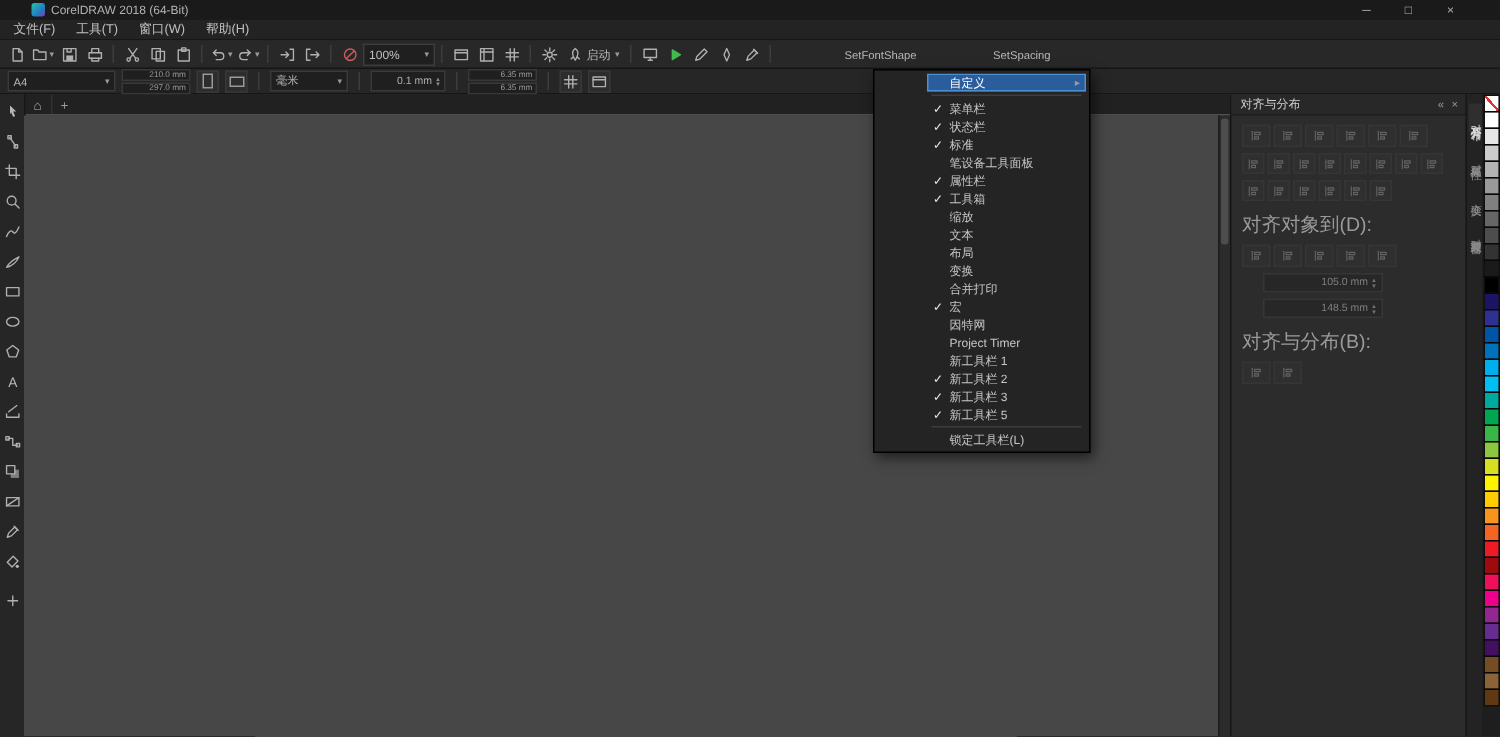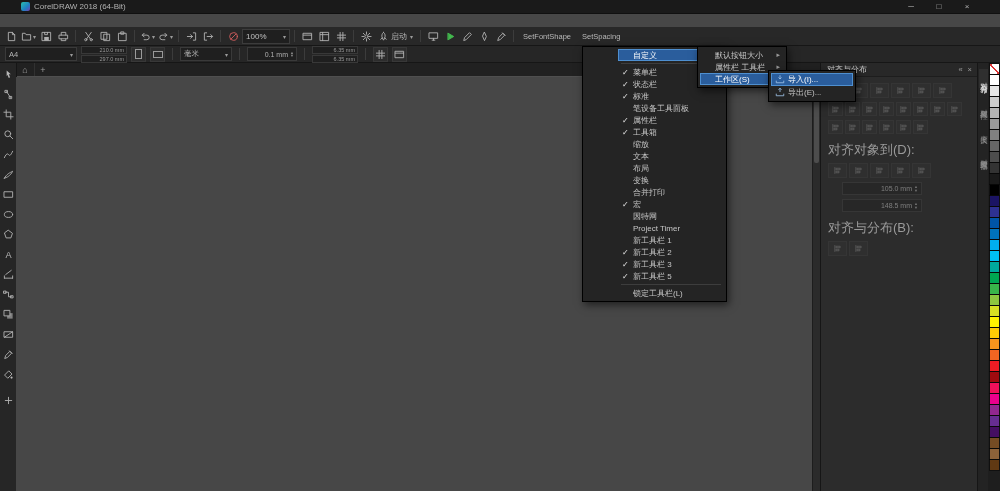--- a/index.html
+++ b/index.html
@@ -21,21 +21,21 @@
   .tbtn{height:15px;min-width:16px;background:transparent;border:0;display:flex;align-items:center;
         justify-content:center;padding:0 1px;cursor:default;}
   .ic{display:flex;align-items:center;justify-content:center;}
   .ic svg{width:11px;height:11px;display:block;fill:none;stroke:#b0b0b0;stroke-width:1;
           stroke-linecap:round;stroke-linejoin:round;}
   .drp{font-size:6px;color:#9a9a9a;margin-left:1px;}
   .tsep{width:1px;height:12px;background:#3c3c3c;margin:0 3px;flex:0 0 auto;}
   .tcombo{width:40px;height:13px;border:1px solid #3c3c3c;background:#1f1f1f;display:flex;
           align-items:center;font-size:8px;color:#c0c0c0;padding:0 3px;gap:2px;}
   .tcombo-val{flex:1;}
-  .ttext{background:transparent;border:0;color:#b8b8b8;font-size:7.5px;padding:0 5px;height:15px;white-space:nowrap;}
+  .ttext{background:transparent;border:0;color:#b8b8b8;font-size:7.5px;padding:0 5px;height:15px;white-space:nowrap;margin-left:40px;}
   .tlaunch{display:flex;align-items:center;gap:2px;background:transparent;border:0;color:#b8b8b8;
            font-size:8px;height:15px;padding:0 3px;white-space:nowrap;}
   
   .propbar{position:absolute;left:0;top:46px;right:0;height:16px;background:#262626;display:flex;
            align-items:center;gap:4px;padding:0 5px;border-bottom:1px solid #161616;}
   .pcombo{width:64px;height:12px;border:1px solid #3a3a3a;background:#1f1f1f;color:#b5b5b5;
           font-size:7.5px;display:flex;align-items:center;padding:0 3px;gap:2px;}
   .pstack{display:flex;flex-direction:column;gap:1px;}
   .pfield{width:40px;height:6px;border:1px solid #383838;background:#1f1f1f;color:#9a9a9a;
           font-size:5.5px;line-height:6px;text-align:right;padding:0 2px;}
@@ -114,20 +114,26 @@
 
   <div class="titlebar">
     <div class="app-icon"></div>
     <div class="title-text">CorelDRAW 2018 (64-Bit)</div>
     <div class="sp"></div>
     <div class="win-btn">─</div>
     <div class="win-btn">□</div>
     <div class="win-btn close">×</div>
   </div>
 
+  <div class="menubar" id="menubar">
+      <div class="mi">文件(F)</div>
+      <div class="mi">工具(T)</div>
+      <div class="mi">窗口(W)</div>
+      <div class="mi">帮助(H)</div>
+    </div>
 
   <div class="stdbar" id="stdbar">
       <button class="tbtn">
         <span class="ic">
           <svg viewBox="0 0 12 12">
             <path d="M3 1.5h4l2.5 2.5v6.5h-6.5z"></path>
             <path d="M7 1.5v2.5h2.5"></path>
           </svg>
         </span>
       </button>
@@ -943,50 +949,15 @@
         <span class="arr"></span>
       </div>
       <div class="msep"></div>
       <div class="mrow">
         <span class="chk"></span>
         <span class="lab">锁定工具栏(L)</span>
         <span class="arr"></span>
       </div>
     </div>
 
-  <div class="menu sub1" id="sub1">
-      <div class="mrow">
-        <span class="chk"></span>
-        <span class="lab">默认按钮大小</span>
-        <span class="arr">▸</span>
-      </div>
-      <div class="mrow">
-        <span class="chk"></span>
-        <span class="lab">属性栏 工具栏</span>
-        <span class="arr">▸</span>
-      </div>
-      <div class="mrow hl">
-        <span class="chk"></span>
-        <span class="lab">工作区(S)</span>
-        <span class="arr">▸</span>
-      </div>
-    </div>
-
-  <div class="menu sub2" id="sub2">
-      <div class="mrow hl">
-        <span class="mic"><svg viewBox="0 0 12 12">
-            <path d="M6 1.5v4.5M4.2 4.2L6 6l1.8-1.8"></path>
-            <path d="M1.5 8v2.5h9V8"></path>
-          </svg></span>
-        <span class="lab">导入(I)...</span>
-        <span class="arr"></span>
-      </div>
-      <div class="mrow">
-        <span class="mic"><svg viewBox="0 0 12 12">
-            <path d="M6 6V1.5M4.2 3.3L6 1.5l1.8 1.8"></path>
-            <path d="M1.5 8v2.5h9V8"></path>
-          </svg></span>
-        <span class="lab">导出(E)...</span>
-        <span class="arr"></span>
-      </div>
-    </div>
+
 
 </div>
 
 </body></html>

